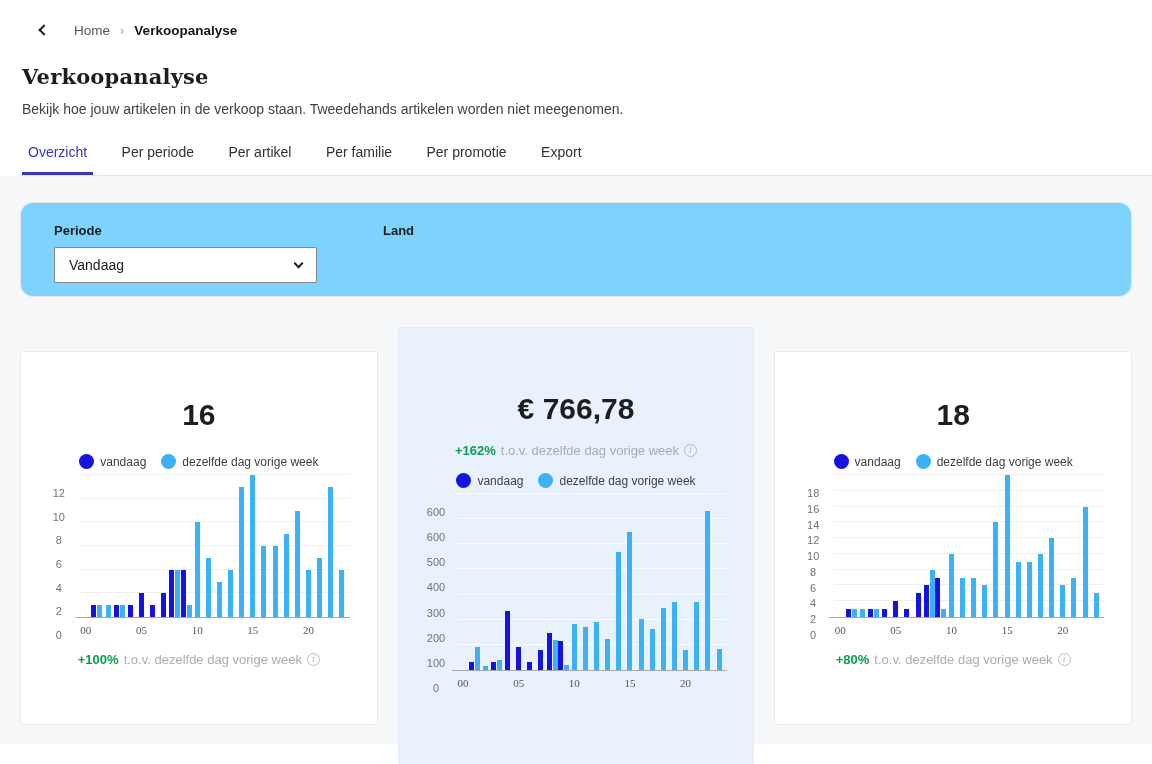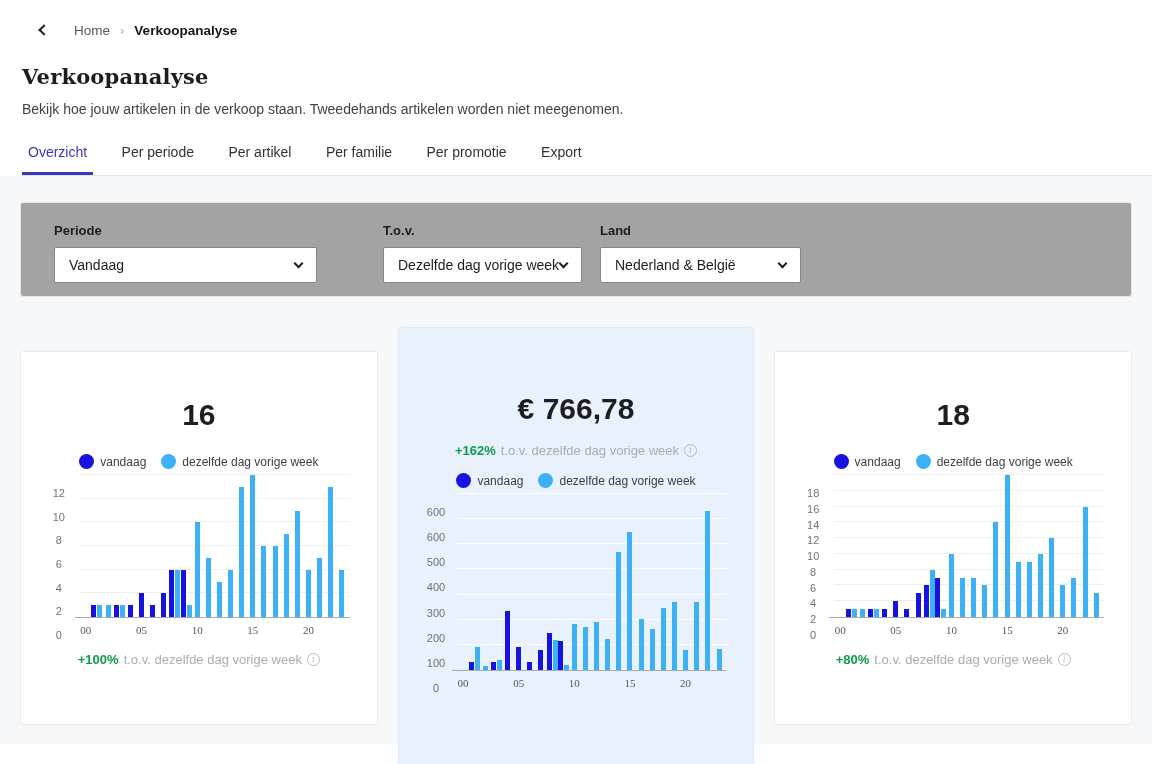--- a/index.html
+++ b/index.html
@@ -41,21 +41,21 @@
     padding: 0 6px 12px 6px; margin-right: 18px; cursor: pointer;
     border-bottom: 3px solid transparent;
   }
   .tab.active { color: var(--c-accent); border-bottom-color: var(--c-accent); }
 
   
   .page-body { background: #f6f7f8; height: 568px; padding: 26px 20px 0 20px; }
 
   
   .filter-panel {
-    background: #a3a3a3; border: 1px solid #e5e7e9; border-radius: 3px;
+    background: #7dd3fc; border: 1px solid #e5e7e9; border-radius: 13px;
     height: 95px; padding: 20px 0 17px 33px; display: flex;
   }
   .filter-group { margin-right: 66px; }
   .filter-group:nth-child(2) { margin-right: 18px; }
   .filter-label { font-size: 13px; font-weight: bold; color: #1c1d1f; display:block; margin-bottom: 9px; }
   .select {
     background:#fff; border: 1px solid #83868a; border-radius: 2px;
     height: 36px; display: flex; align-items: center; justify-content: space-between;
     padding: 0 14px; font-size: 14px; cursor: pointer;
   }
@@ -131,33 +131,22 @@
 
 <div class="page-body">
   <section class="filter-panel">
     <div class="filter-group fg-periode">
       <label class="filter-label">Periode</label>
       <div class="select">
         <span>Vandaag</span>
         <i class="chev down"></i>
       </div>
     </div>
-    <div class="filter-group fg-tov">
-      <label class="filter-label">T.o.v.</label>
-      <div class="select">
-        <span>Dezelfde dag vorige week</span>
-        <i class="chev down"></i>
-      </div>
-    </div>
     <div class="filter-group fg-land">
       <label class="filter-label">Land</label>
-      <div class="select">
-        <span>Nederland &amp; België</span>
-        <i class="chev down"></i>
-      </div>
     </div>
   </section>
 
   <div class="cards" id="cards">
       <div class="card">
         <div class="card-value">16</div>
         <div class="legend">
           <span class="legend-dot" style="background: rgb(23, 18, 224);"></span>
           <span class="legend-label">vandaag</span>
           <span class="legend-dot" style="background: rgb(61, 177, 245);"></span>

